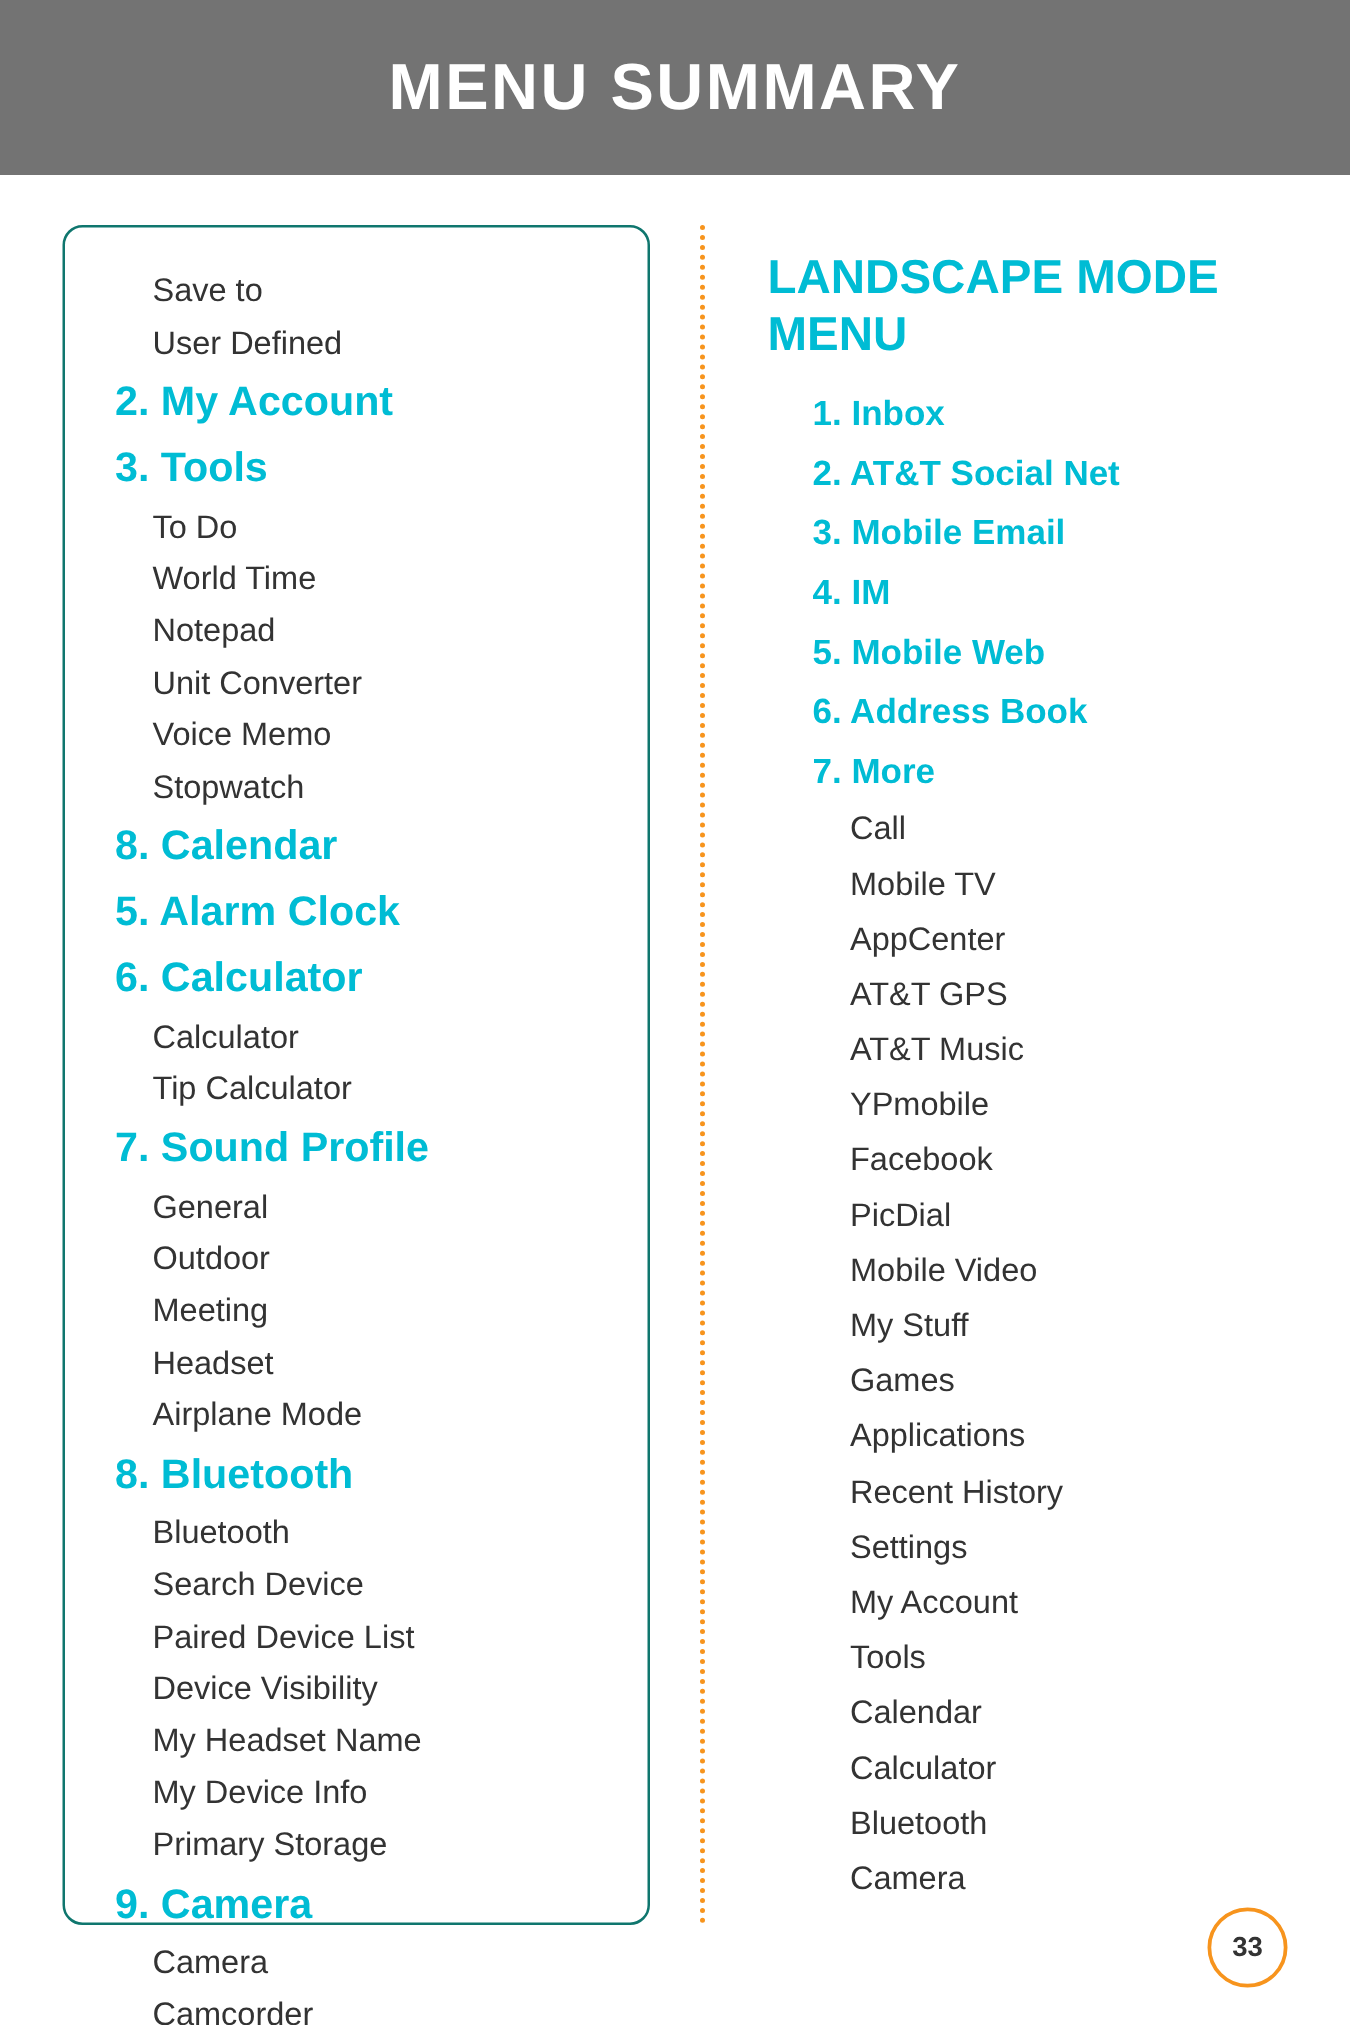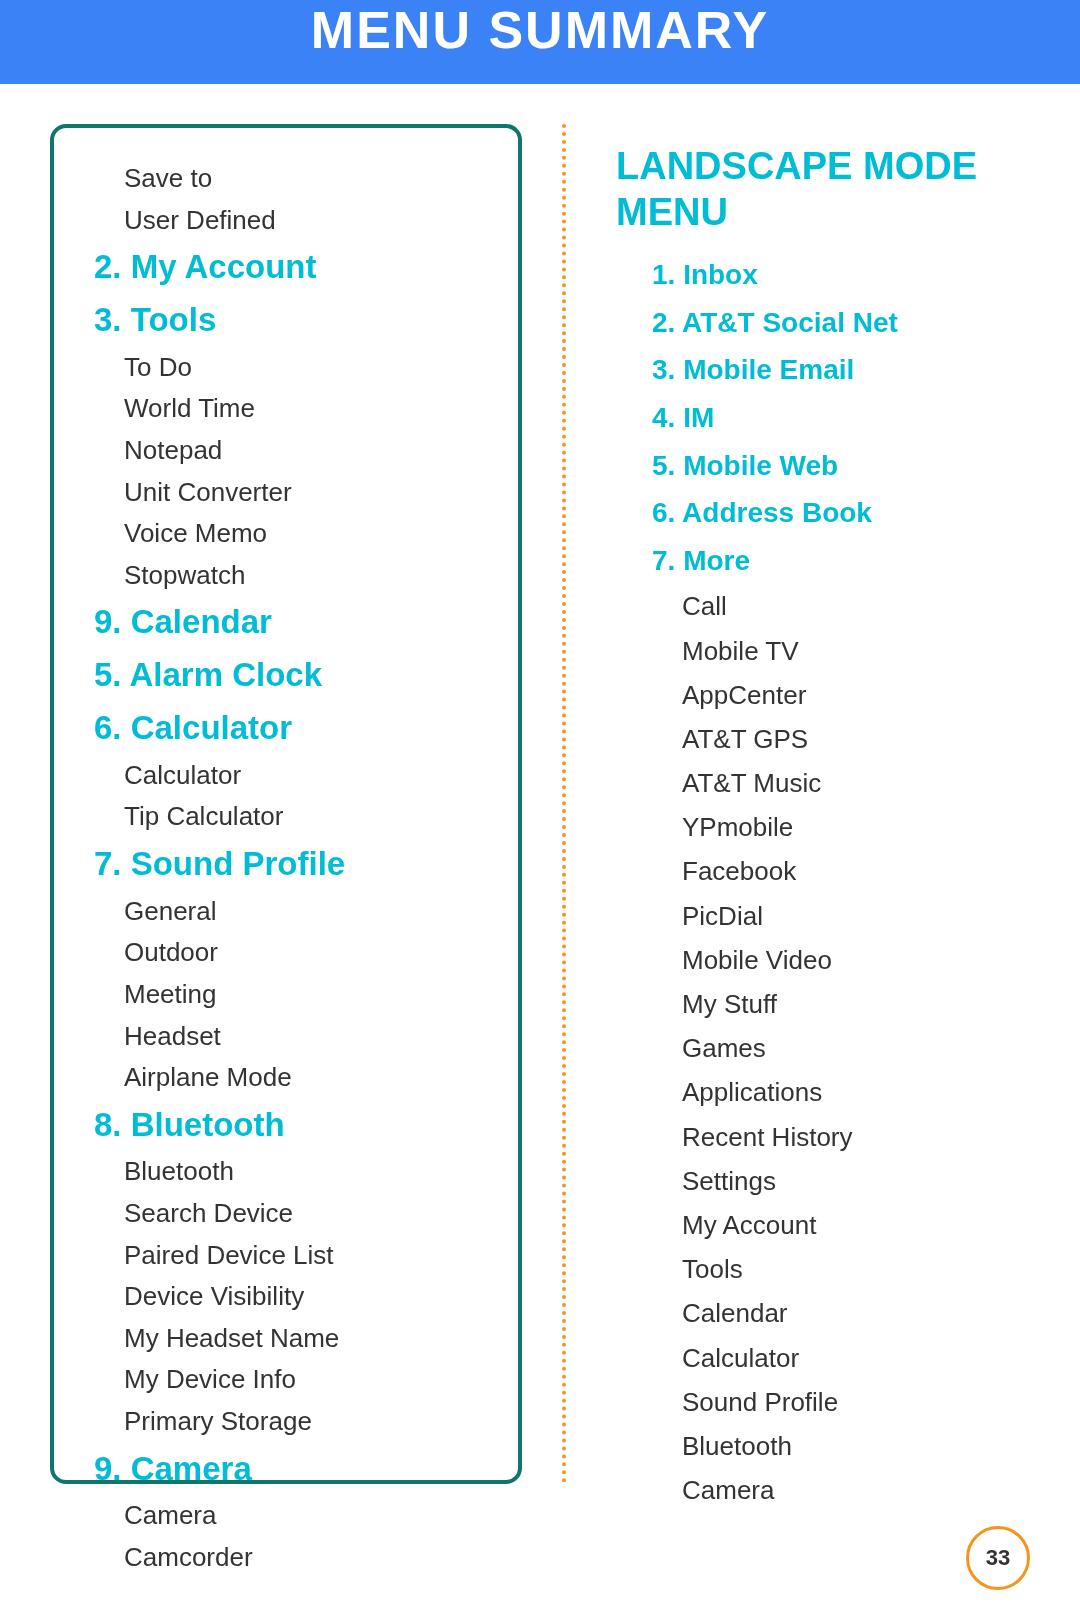--- a/index.html
+++ b/index.html
@@ -7,25 +7,25 @@
       width: 1080px;
       height: 1620px;
       background: #ffffff;
       font-family: Arial, Helvetica, sans-serif;
       position: relative;
       overflow: hidden;
     }
 
     
     .header {
-      background: #3b82f6;
+      background: #737373;
       width: 100%;
-      height: 84px;
+      height: 140px;
       display: flex;
-      align-items: flex-start;
+      align-items: center;
       justify-content: center;
     }
     .header-title {
       color: #ffffff;
       font-size: 52px;
       font-weight: 900;
       letter-spacing: 2px;
       text-transform: uppercase;
     }
 
@@ -33,21 +33,21 @@
     .main-content {
       padding: 40px 50px 40px 50px;
       display: flex;
       gap: 0;
       height: calc(1620px - 120px - 60px);
     }
 
     
     .left-column {
       flex: 1;
-      border: 4px solid #0f766e;
+      border: 2px solid #0f766e;
       border-radius: 16px;
       padding: 30px 30px 30px 40px;
       margin-right: 20px;
     }
 
     
     .divider {
       width: 4px;
       border-left: 4px dotted #f7941d;
       margin: 0 20px;
@@ -136,21 +136,21 @@
   <div class="menu-item indented">Save to</div>
       <div class="menu-item indented">User Defined</div>
       <div class="menu-item cyan">2. My Account</div>
       <div class="menu-item cyan">3. Tools</div>
       <div class="menu-item indented">To Do</div>
       <div class="menu-item indented">World Time</div>
       <div class="menu-item indented">Notepad</div>
       <div class="menu-item indented">Unit Converter</div>
       <div class="menu-item indented">Voice Memo</div>
       <div class="menu-item indented">Stopwatch</div>
-      <div class="menu-item cyan">9. Calendar</div>
+      <div class="menu-item cyan">8. Calendar</div>
       <div class="menu-item cyan">5. Alarm Clock</div>
       <div class="menu-item cyan">6. Calculator</div>
       <div class="menu-item indented">Calculator</div>
       <div class="menu-item indented">Tip Calculator</div>
       <div class="menu-item cyan">7. Sound Profile</div>
       <div class="menu-item indented">General</div>
       <div class="menu-item indented">Outdoor</div>
       <div class="menu-item indented">Meeting</div>
       <div class="menu-item indented">Headset</div>
       <div class="menu-item indented">Airplane Mode</div>
@@ -189,20 +189,19 @@
       <div class="right-menu-item indented">Mobile Video</div>
       <div class="right-menu-item indented">My Stuff</div>
       <div class="right-menu-item indented">Games</div>
       <div class="right-menu-item indented">Applications</div>
       <div class="right-menu-item indented">Recent History</div>
       <div class="right-menu-item indented">Settings</div>
       <div class="right-menu-item indented">My Account</div>
       <div class="right-menu-item indented">Tools</div>
       <div class="right-menu-item indented">Calendar</div>
       <div class="right-menu-item indented">Calculator</div>
-      <div class="right-menu-item indented">Sound Profile</div>
       <div class="right-menu-item indented">Bluetooth</div>
       <div class="right-menu-item indented">Camera</div>
     </div>
 
 </div>
 
 <div class="page-number">33</div>
 
 </body></html>

